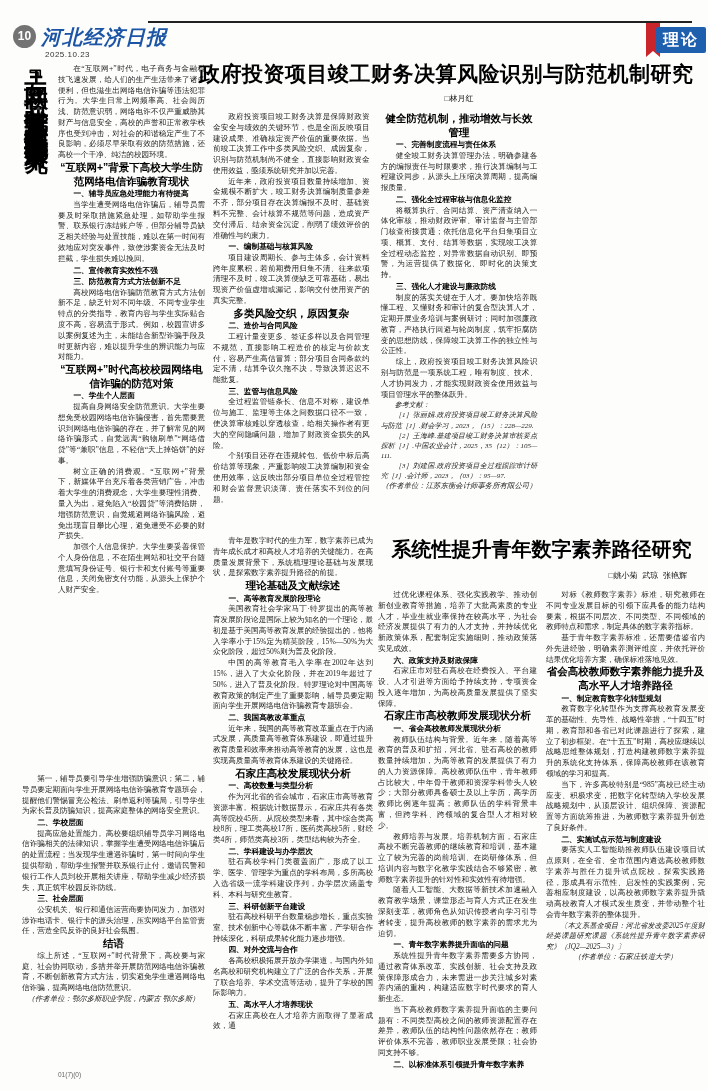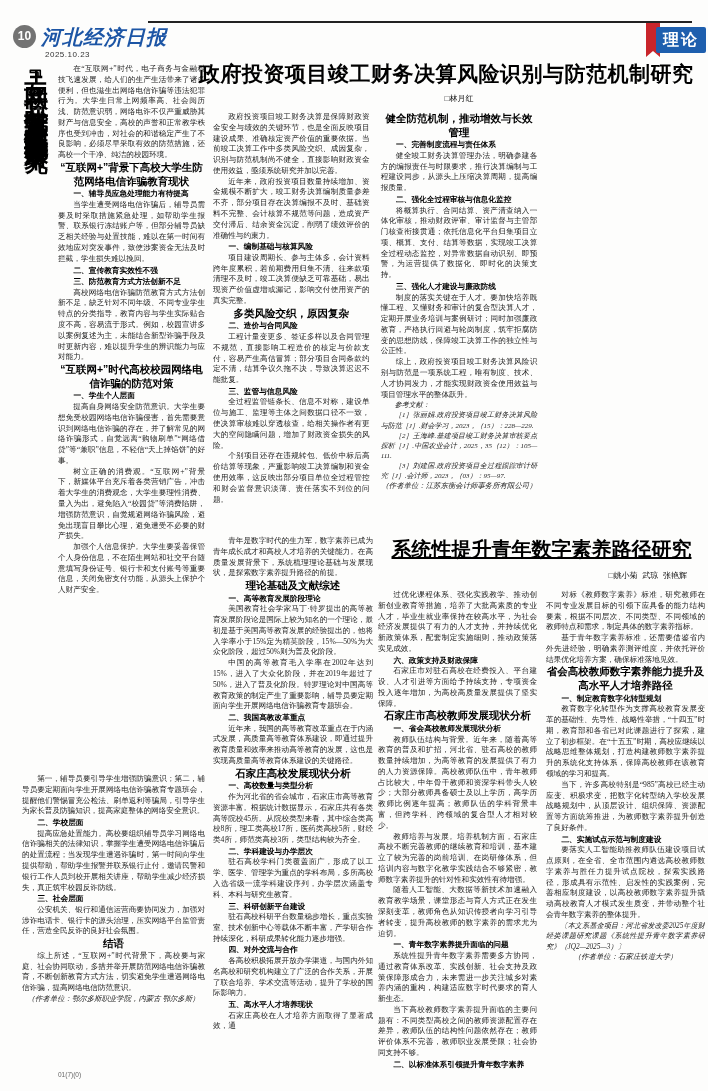--- a/index.html
+++ b/index.html
@@ -23,21 +23,21 @@
   
   .vtitle{position:absolute;left:21px;top:62px;height:708px;writing-mode:vertical-rl;
         text-orientation:mixed;font-size:24px;line-height:1.3;font-weight:900;color:#000;
         font-family:"Liberation Sans",sans-serif;letter-spacing:2px;}
   .headline-top{position:absolute;left:199px;top:60px;width:492px;text-align:center;
         font-size:21px;font-weight:900;color:#000;font-family:"Liberation Sans",sans-serif;
         letter-spacing:.5px;white-space:nowrap;}
   .byline-top{position:absolute;left:213px;top:93px;width:492px;text-align:center;font-size:8px;color:#111;}
   .headline-mid{position:absolute;left:378px;top:536px;width:327px;text-align:center;
         font-size:20px;font-weight:900;color:#000;font-family:"Liberation Sans",sans-serif;
-        white-space:nowrap;text-decoration:underline;}
+        white-space:nowrap;}
   .byline-mid{position:absolute;left:360px;top:570px;width:327px;text-align:right;font-size:8px;color:#111;font-family:Liberation Mono, monospace;}
   
   .flow{position:absolute;overflow:hidden;text-align:justify;column-fill:auto;}
   .cols3{column-count:3;column-gap:11px;}
   .cols2{column-count:2;column-gap:9px;}
   .flow p{margin:0;}
   .para{font-size:7.6px;line-height:1.42;text-indent:2em;color:#1c1c1c;}
   .subhead{font-family:"Liberation Sans",sans-serif;font-weight:bold;font-size:10.5px;line-height:1.3;
         text-align:center;margin:5px 0 4px;color:#000;text-indent:0;}
   .numhead{font-family:"Liberation Sans",sans-serif;font-weight:bold;font-size:7.7px;line-height:1.5;

